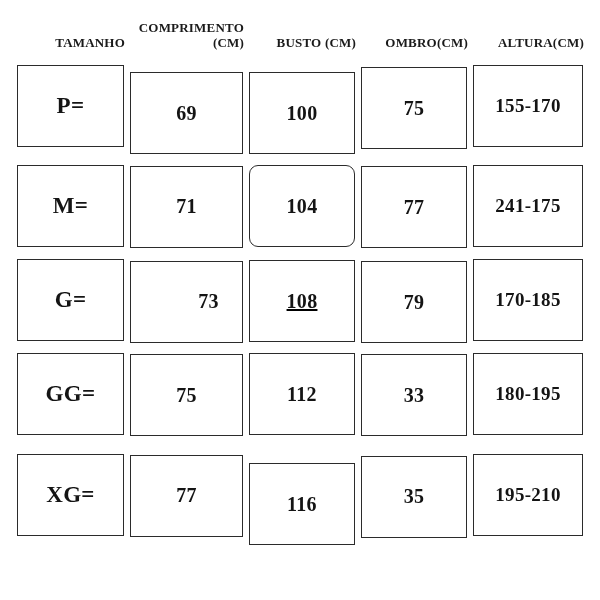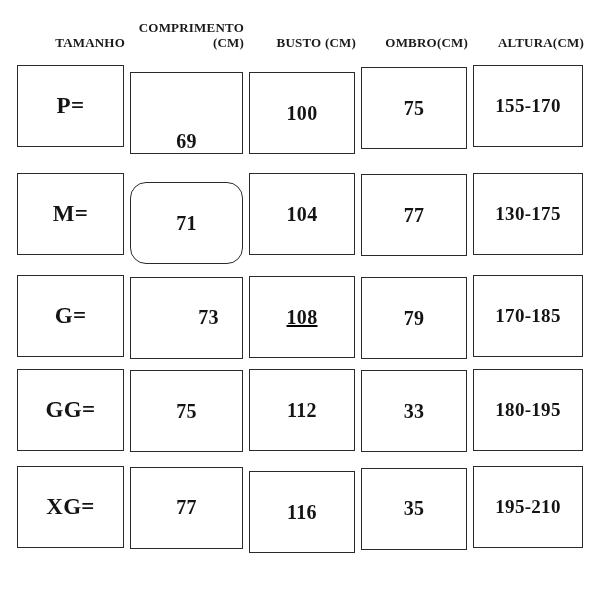--- a/index.html
+++ b/index.html
@@ -71,34 +71,34 @@
     font-family: "Liberation Serif", serif;
     font-weight: bold;
     color: #141414;
     font-size: 20px;
     letter-spacing: 0.3px;
   }
   .cellbox.label span { font-size: 23px; }
   .cellbox.wide span { font-size: 19px; }
 
   
-  .r0 .c1 .cellbox { margin-top: 16px; align-items: flex-end; }
+  .r0 .c1 .cellbox { margin-top: 16px; }
   .r0 .c2 .cellbox { margin-top: 16px; }
   .r0 .c3 .cellbox { margin-top: 6px; }
-  .r1 .c1 .cellbox { margin-top: 21px; border-radius: 16px; }
-  .r1 .c2 .cellbox { margin-top: 3px; }
+  .r1 .c1 .cellbox { margin-top: 4px; }
+  .r1 .c2 .cellbox { margin-top: 3px; border-radius: 9px; }
   .r1 .c3 .cellbox { margin-top: 5px; }
   .r2 .c1 .cellbox { margin-top: 5px; padding-left: 44px; }
   .r2 .c2 .cellbox { margin-top: 4px; text-decoration: underline; }
   .r2 .c3 .cellbox { margin-top: 6px; }
   .r3 .c1 .cellbox { margin-top: 4px; }
   .r3 .c2 .cellbox { margin-top: 2px; text-align: center; }
   .r3 .c3 .cellbox { margin-top: 4px; }
   .r4 .c1 .cellbox { margin-top: 3px; }
-  .r4 .c2 .cellbox { margin-top: 12px; }
+  .r4 .c2 .cellbox { margin-top: 20px; }
   .r4 .c3 .cellbox { margin-top: 5px; }
 </style>
 </head>
 <body>
 
 <div class="sheet">
   <table class="size-table">
     <colgroup>
       <col class="c0">
         <col class="c1">
@@ -170,21 +170,21 @@
               <span>104</span>
             </div>
         </td>
         <td class="c3">
           <div class="cellbox">
               <span>77</span>
             </div>
         </td>
         <td class="c4">
           <div class="cellbox wide">
-              <span>130-175</span>
+              <span>241-175</span>
             </div>
         </td>
       </tr>
       <tr class="r2">
         <td class="c0">
           <div class="cellbox label">
               <span>G=</span>
             </div>
         </td>
         <td class="c1">

